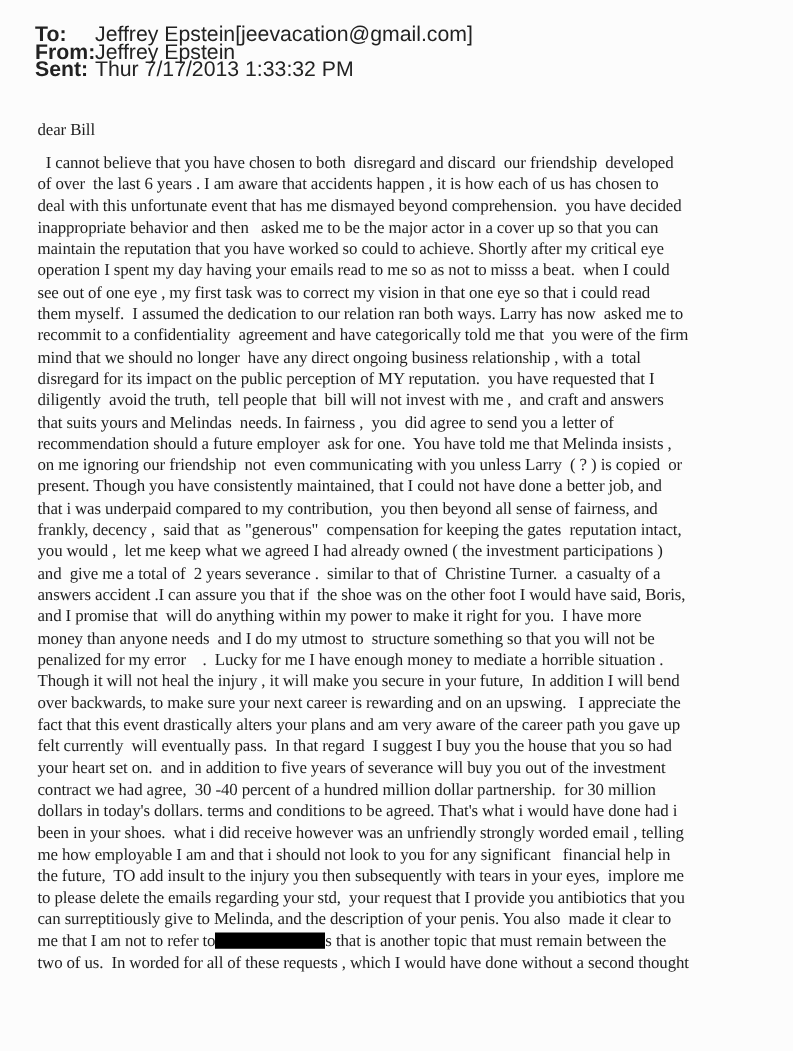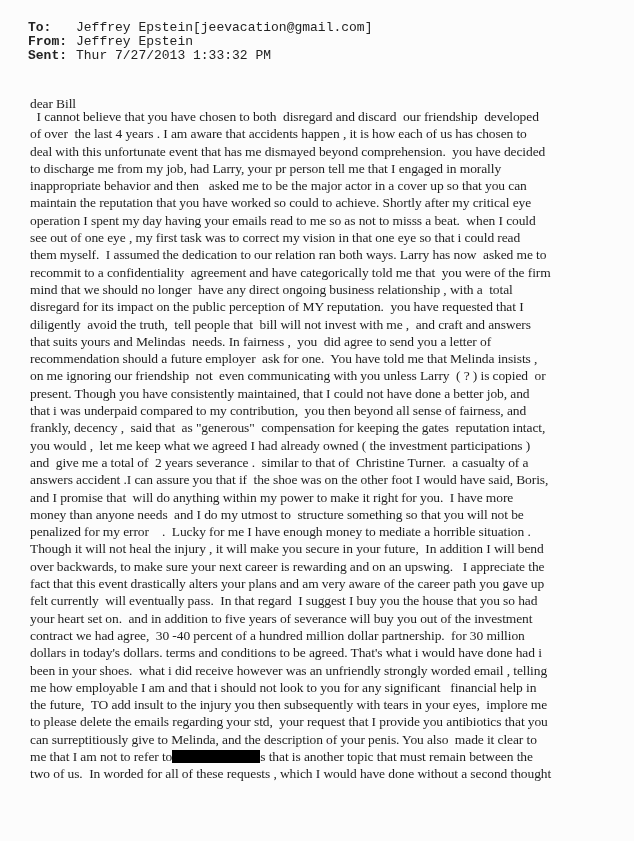--- a/index.html
+++ b/index.html
@@ -13,22 +13,22 @@
     height: 841px;
     background: #fcfcfc;
     color: #1e1e1e;
     overflow: hidden;
     font-family: "Liberation Serif", serif;
   }
   .header {
     position: absolute;
     left: 28px;
     top: 21px;
-    font-family: Liberation Mono, monospace;
-    font-size: 13px;
+    font-family: Liberation Sans, sans-serif;
+    font-size: 17px;
     color: #222;
   }
   .header-row {
     display: flex;
     line-height: 14px;
   }
   .header-label {
     width: 48px;
     font-weight: bold;
   }
@@ -38,21 +38,21 @@
   .salutation {
     position: absolute;
     left: 30px;
     top: 96px;
     font-size: 13.5px;
     letter-spacing: -0.1px;
   }
   .body-lines {
     position: absolute;
     left: 30px;
-    top: 108px;
+    top: 121px;
     width: 600px;
     font-size: 13.5px;
     line-height: 17.3px;
     letter-spacing: -0.1px;
   }
   .line {
     white-space: pre-wrap;
     min-height: 17.3px;
   }
   .redaction {
@@ -71,29 +71,28 @@
       <div class="header-row">
         <span class="header-label">To:</span>
         <span class="header-value">Jeffrey Epstein[jeevacation@gmail.com]</span>
       </div>
       <div class="header-row">
         <span class="header-label">From:</span>
         <span class="header-value">Jeffrey Epstein</span>
       </div>
       <div class="header-row">
         <span class="header-label">Sent:</span>
-        <span class="header-value">Thur 7/27/2013 1:33:32 PM</span>
+        <span class="header-value">Thur 7/17/2013 1:33:32 PM</span>
       </div>
     </div>
   <div class="salutation">dear Bill</div>
   <div class="body-lines" id="body-lines">
       <div class="line">  I cannot believe that you have chosen to both  disregard and discard  our friendship  developed</div>
-      <div class="line">of over  the last 4 years . I am aware that accidents happen , it is how each of us has chosen to</div>
+      <div class="line">of over  the last 6 years . I am aware that accidents happen , it is how each of us has chosen to</div>
       <div class="line">deal with this unfortunate event that has me dismayed beyond comprehension.  you have decided</div>
-      <div class="line">to discharge me from my job, had Larry, your pr person tell me that I engaged in morally</div>
       <div class="line">inappropriate behavior and then   asked me to be the major actor in a cover up so that you can</div>
       <div class="line">maintain the reputation that you have worked so could to achieve. Shortly after my critical eye</div>
       <div class="line">operation I spent my day having your emails read to me so as not to misss a beat.  when I could</div>
       <div class="line">see out of one eye , my first task was to correct my vision in that one eye so that i could read</div>
       <div class="line">them myself.  I assumed the dedication to our relation ran both ways. Larry has now  asked me to</div>
       <div class="line">recommit to a confidentiality  agreement and have categorically told me that  you were of the firm</div>
       <div class="line">mind that we should no longer  have any direct ongoing business relationship , with a  total</div>
       <div class="line">disregard for its impact on the public perception of MY reputation.  you have requested that I</div>
       <div class="line">diligently  avoid the truth,  tell people that  bill will not invest with me ,  and craft and answers</div>
       <div class="line">that suits yours and Melindas  needs. In fairness ,  you  did agree to send you a letter of</div>

